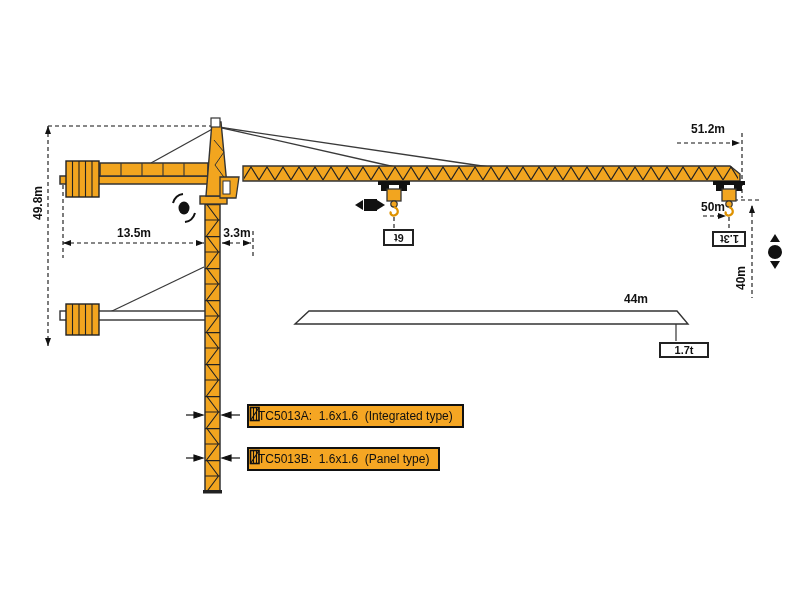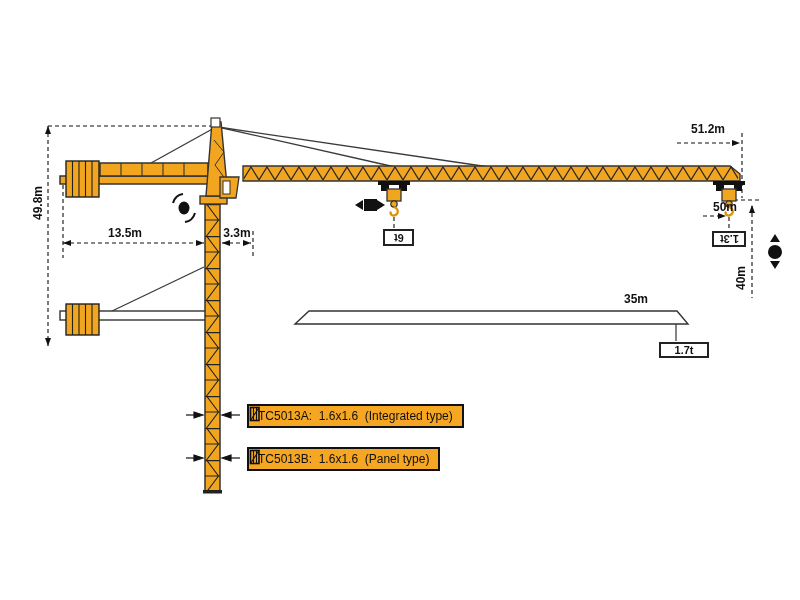--- a/index.html
+++ b/index.html
@@ -150,26 +150,26 @@
     <line x1="240" y1="415" x2="231" y2="415"></line>
         <polygon points="222,415 231,412 231,418"></polygon>
     <line x1="186" y1="458" x2="195" y2="458"></line>
         <polygon points="203,458 194,455 194,461"></polygon>
     <line x1="240" y1="458" x2="231" y2="458"></line>
         <polygon points="222,458 231,455 231,461"></polygon>
   </g>
 </svg>
 
 <div class="lbl rot" style="left:8px;top:196px;width:60px;">49.8m</div>
-<div class="lbl" style="left:97px;top:226px;width:56px;">13.5m</div>
+<div class="lbl" style="left:106px;top:226px;width:56px;">13.5m</div>
 <div class="lbl" style="left:212px;top:226px;width:50px;">3.3m</div>
 <div class="lbl" style="left:682px;top:122px;width:52px;">51.2m</div>
-<div class="lbl" style="left:696px;top:200px;width:34px;margin-left:12px;">50m</div>
+<div class="lbl" style="left:696px;top:200px;width:34px;">50m</div>
 <div class="lbl rot" style="left:712px;top:271px;width:58px;">40m</div>
-<div class="lbl" style="left:610px;top:292px;width:52px;">35m</div>
+<div class="lbl" style="left:610px;top:292px;width:52px;">44m</div>
 
 <div class="loadbox" style="left:383px;top:229px;width:31px;height:17px;">
   <span class="flip">6t</span>
 </div>
 <div class="loadbox" style="left:712px;top:231px;width:34px;height:16px;">
   <span class="flip">1.3t</span>
 </div>
 <div class="loadbox" style="left:659px;top:342px;width:50px;height:16px;">
   <span>1.7t</span>
 </div>

